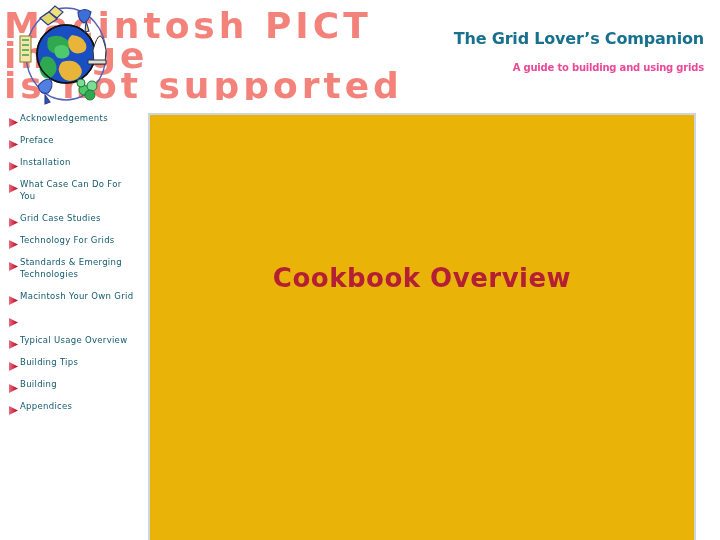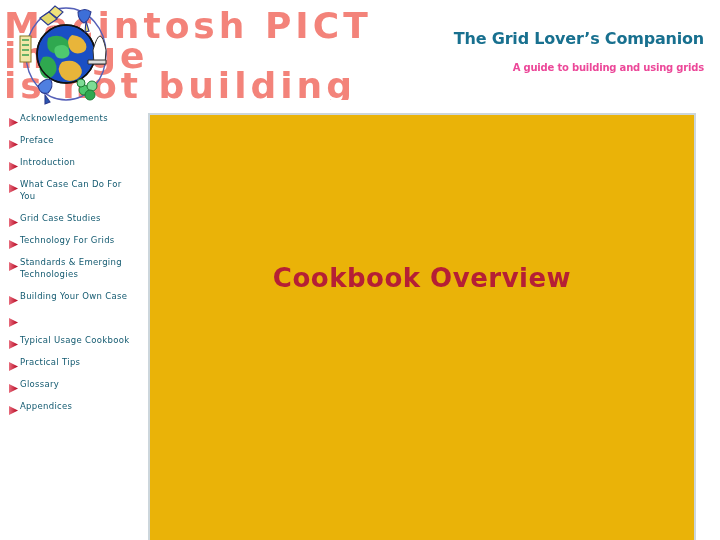--- a/index.html
+++ b/index.html
@@ -148,21 +148,21 @@
   }
 </style>
 </head>
 <body>
 
 <div id="header">
 
   <div id="pict-placeholder">
     <div class="pict-line" id="pict-l1">Macintosh PICT</div>
     <div class="pict-line" id="pict-l2">image</div>
-    <div class="pict-line" id="pict-l3">is not building</div>
+    <div class="pict-line" id="pict-l3">is not supported</div>
   </div>
 
   <div id="globe-art">
     <svg viewBox="0 0 104 104" width="104" height="104" xmlns="http://www.w3.org/2000/svg">
 
       <ellipse cx="52" cy="52" rx="40" ry="46" fill="none" stroke="#5560b8" stroke-width="1.4"></ellipse>
 
       <circle cx="52" cy="52" r="29" fill="#1a4fc4" stroke="#111111" stroke-width="1.4"></circle>
 
       <path d="M34 36 q10 -5 18 1 q7 5 2 11 q-6 6 -15 3 q-8 -3 -5 -15 z" fill="#2fa84f"></path>
@@ -243,21 +243,21 @@
       <svg viewBox="0 0 11 11" width="11" height="11" xmlns="http://www.w3.org/2000/svg">
         <defs>
             <linearGradient id="g2" x1="0" y1="0" x2="1" y2="0">
               <stop offset="0" stop-color="#e86d7e"></stop>
               <stop offset="1" stop-color="#b3001b"></stop>
             </linearGradient>
           </defs>
         <path d="M1 1 L1 10 L10 5.5 Z" fill="url(#g2)"></path>
       </svg>
     </span>
-    <span class="nav-label">Introduction</span>
+    <span class="nav-label">Installation</span>
   </div>
 
   <div class="nav-item">
     <span class="nav-bullet">
       <svg viewBox="0 0 11 11" width="11" height="11" xmlns="http://www.w3.org/2000/svg">
         <defs>
             <linearGradient id="g3" x1="0" y1="0" x2="1" y2="0">
               <stop offset="0" stop-color="#e86d7e"></stop>
               <stop offset="1" stop-color="#b3001b"></stop>
             </linearGradient>
@@ -319,21 +319,21 @@
       <svg viewBox="0 0 11 11" width="11" height="11" xmlns="http://www.w3.org/2000/svg">
         <defs>
             <linearGradient id="g8" x1="0" y1="0" x2="1" y2="0">
               <stop offset="0" stop-color="#e86d7e"></stop>
               <stop offset="1" stop-color="#b3001b"></stop>
             </linearGradient>
           </defs>
         <path d="M1 1 L1 10 L10 5.5 Z" fill="url(#g8)"></path>
       </svg>
     </span>
-    <span class="nav-label">Building Your Own Case</span>
+    <span class="nav-label">Macintosh Your Own Grid</span>
   </div>
 
   <div class="nav-item">
     <span class="nav-bullet">
       <svg viewBox="0 0 11 11" width="11" height="11" xmlns="http://www.w3.org/2000/svg">
         <defs>
             <linearGradient id="g9" x1="0" y1="0" x2="1" y2="0">
               <stop offset="0" stop-color="#e86d7e"></stop>
               <stop offset="1" stop-color="#b3001b"></stop>
             </linearGradient>
@@ -348,51 +348,51 @@
       <svg viewBox="0 0 11 11" width="11" height="11" xmlns="http://www.w3.org/2000/svg">
         <defs>
             <linearGradient id="g10" x1="0" y1="0" x2="1" y2="0">
               <stop offset="0" stop-color="#e86d7e"></stop>
               <stop offset="1" stop-color="#b3001b"></stop>
             </linearGradient>
           </defs>
         <path d="M1 1 L1 10 L10 5.5 Z" fill="url(#g10)"></path>
       </svg>
     </span>
-    <span class="nav-label">Typical Usage Cookbook</span>
+    <span class="nav-label">Typical Usage Overview</span>
   </div>
 
   <div class="nav-item">
     <span class="nav-bullet">
       <svg viewBox="0 0 11 11" width="11" height="11" xmlns="http://www.w3.org/2000/svg">
         <defs>
             <linearGradient id="g11" x1="0" y1="0" x2="1" y2="0">
               <stop offset="0" stop-color="#e86d7e"></stop>
               <stop offset="1" stop-color="#b3001b"></stop>
             </linearGradient>
           </defs>
         <path d="M1 1 L1 10 L10 5.5 Z" fill="url(#g11)"></path>
       </svg>
     </span>
-    <span class="nav-label">Practical Tips</span>
+    <span class="nav-label">Building Tips</span>
   </div>
 
   <div class="nav-item">
     <span class="nav-bullet">
       <svg viewBox="0 0 11 11" width="11" height="11" xmlns="http://www.w3.org/2000/svg">
         <defs>
             <linearGradient id="g12" x1="0" y1="0" x2="1" y2="0">
               <stop offset="0" stop-color="#e86d7e"></stop>
               <stop offset="1" stop-color="#b3001b"></stop>
             </linearGradient>
           </defs>
         <path d="M1 1 L1 10 L10 5.5 Z" fill="url(#g12)"></path>
       </svg>
     </span>
-    <span class="nav-label">Glossary</span>
+    <span class="nav-label">Building</span>
   </div>
 
   <div class="nav-item">
     <span class="nav-bullet">
       <svg viewBox="0 0 11 11" width="11" height="11" xmlns="http://www.w3.org/2000/svg">
         <defs>
             <linearGradient id="g13" x1="0" y1="0" x2="1" y2="0">
               <stop offset="0" stop-color="#e86d7e"></stop>
               <stop offset="1" stop-color="#b3001b"></stop>
             </linearGradient>

